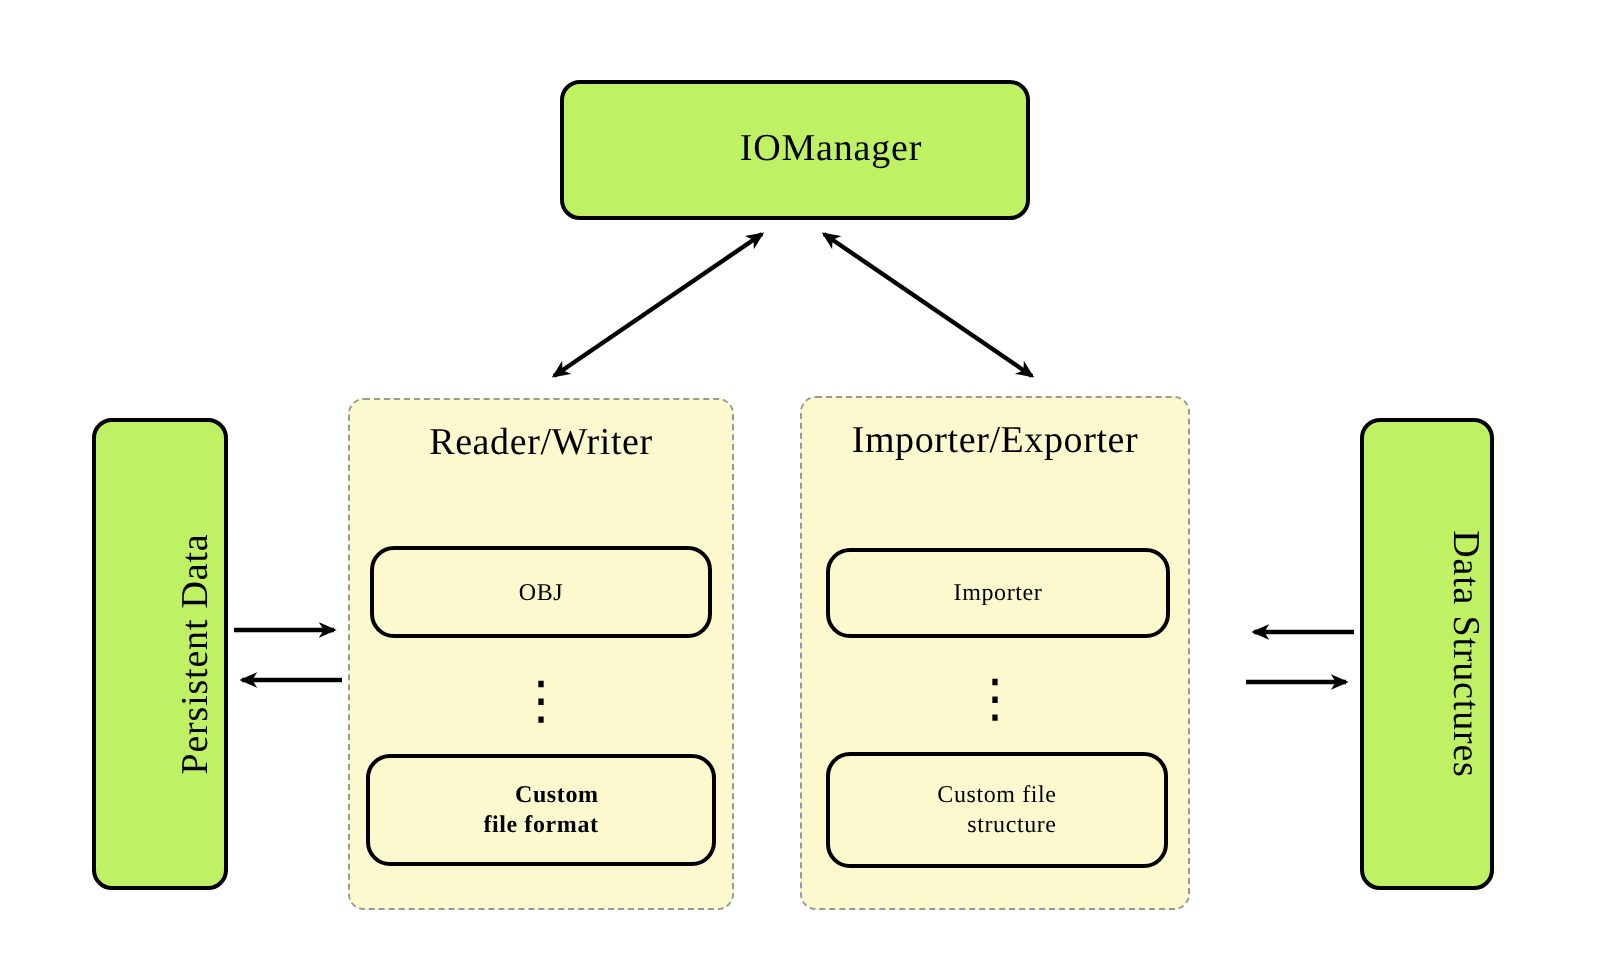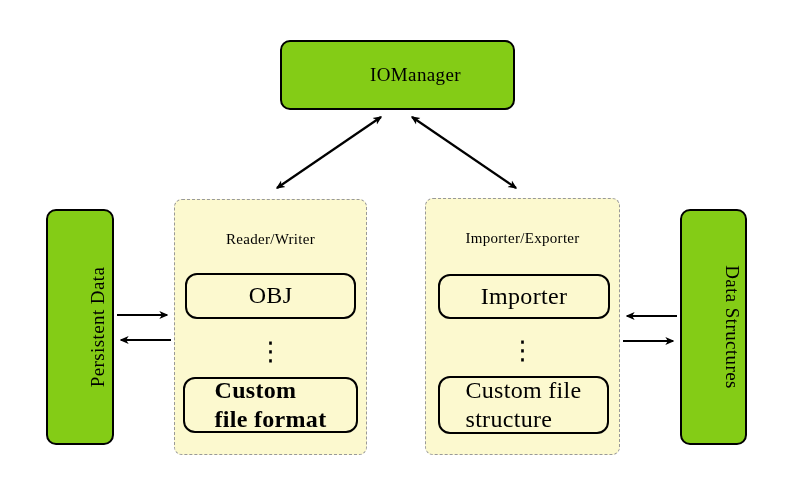--- a/index.html
+++ b/index.html
@@ -14,21 +14,21 @@
     background: #ffffff;
     font-family: "Liberation Serif", "DejaVu Serif", serif;
     color: #000000;
     overflow: hidden;
   }
   .node {
     position: absolute;
     box-sizing: border-box;
     border: 2.5px solid #000000;
     border-radius: 10px;
-    background: #84cc16;
+    background: #bef264;
     display: flex;
     align-items: center;
     justify-content: center;
     font-size: 19px;
     letter-spacing: 0.4px;
     text-align: center;
     padding-left: 36px;
   }
   .io-node {
     left: 280px; top: 40px;
@@ -48,40 +48,39 @@
   .rot-cw  { transform: rotate(90deg); }
 
   .group {
     position: absolute;
     box-sizing: border-box;
     background: #FCF9CF;
     border: 1.5px dashed #999999;
     border-radius: 8px;
   }
   .group-rw { left: 174px; top: 199px; width: 193px; height: 256px; }
-  .group-ie { left: 425px; top: 198px; width: 195px; height: 257px; }
+  .group-ie { left: 400px; top: 198px; width: 195px; height: 257px; }
   .group-title {
     position: absolute;
     top: 11px; left: 0; right: 0;
     text-align: center;
-    font-size: 15px;
+    font-size: 19px;
     letter-spacing: 0.3px;
-    margin-top: 20px;
   }
   .inner-node {
     position: absolute;
     box-sizing: border-box;
     border: 2.5px solid #000000;
     border-radius: 12px;
     background: #FCF9CF;
     display: flex;
     align-items: center;
     justify-content: center;
-    text-align: left;
-    font-size: 24px;
+    text-align: right;
+    font-size: 12px;
     letter-spacing: 0.3px;
     line-height: 1.22;
     white-space: pre-line;
   }
   .rw-item-0 { left: 10px;  top: 73px;  width: 171px; height: 46px; }
   .rw-item-1 { left: 8px;   top: 177px; width: 175px; height: 56px; font-weight: bold; }
   .ie-item-0 { left: 12px;  top: 75px;  width: 172px; height: 45px; }
   .ie-item-1 { left: 12px;  top: 177px; width: 171px; height: 58px; }
   .vdots {
     position: absolute;

